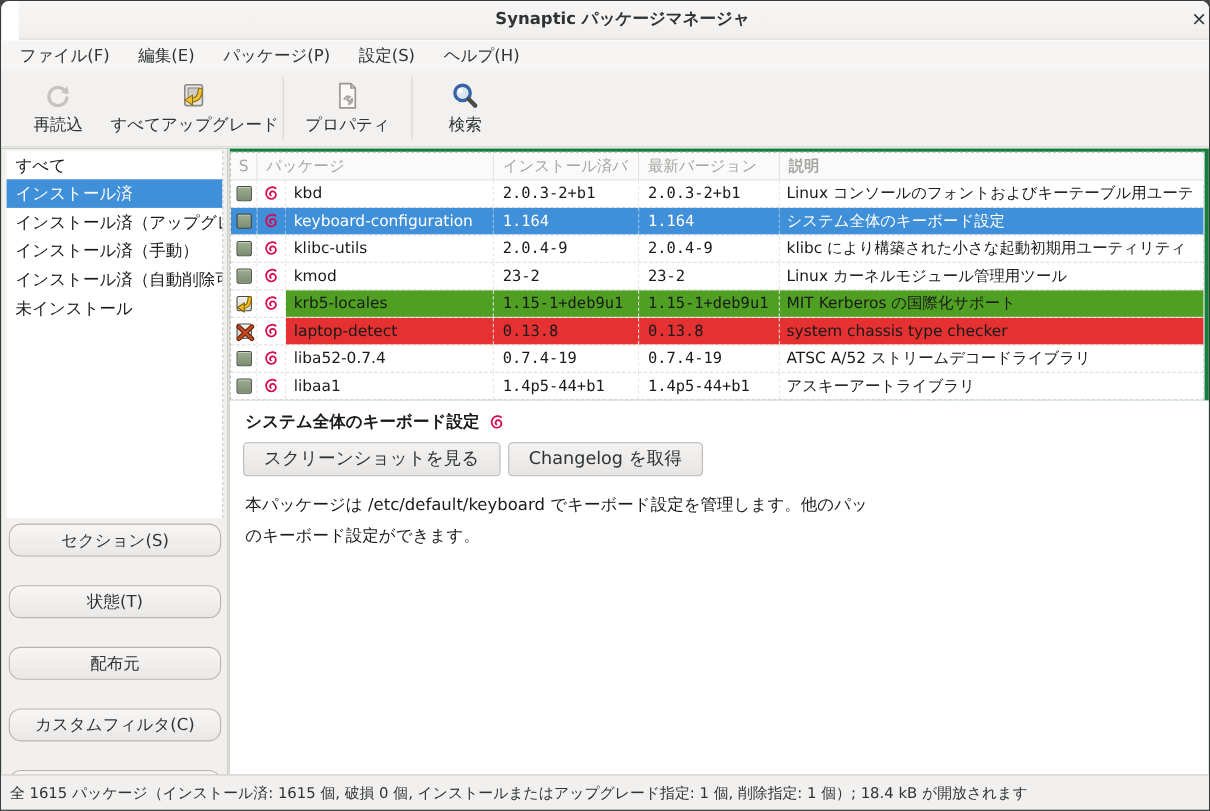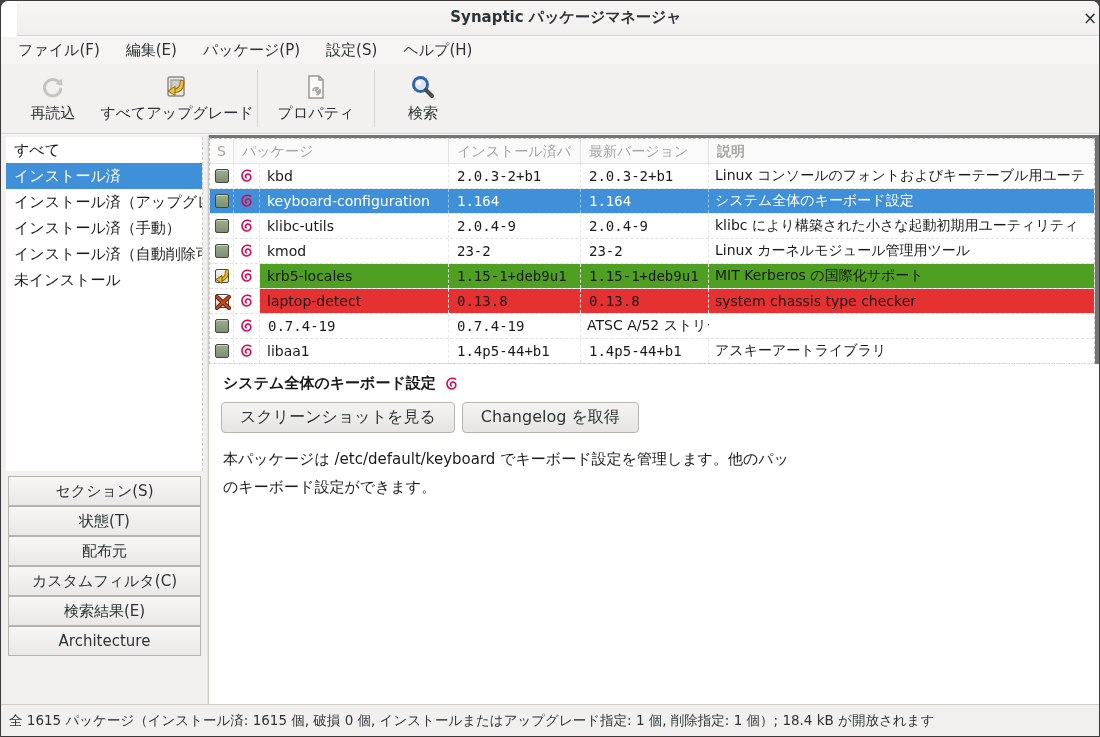--- a/index.html
+++ b/index.html
@@ -41,36 +41,36 @@
   }
   .tbtn .ticon{ height:30px; display:flex; align-items:center; justify-content:center; }
   .tbtn .tlabel{ font-size:15px; color:#2e3436; margin-top:2px; white-space:nowrap; }
   .tb-reload{ width:88px; }
   .tb-upgradeall{ width:160px; }
   .tb-apply{ width:90px; }
   .tb-props{ width:116px; }
   .tb-search{ width:96px; }
   .tb-sep{ width:1px; background:#d8d5d1; margin:6px 0; }
   
-  .content{ position:absolute; left:0; top:134px; width:100%; height:571px; background:#737373; }
+  .content{ position:absolute; left:0; top:134px; width:100%; height:571px; background:#15803d; }
   .sidebar{ position:absolute; left:0; top:0; width:206px; height:100%; background:#f1f0ef; }
   .pane-divider{ position:absolute; left:206px; top:0; width:2px; height:100%; background:#e6e4e1; border-right:1px solid #cfccc8; }
   
   .filter-list{
     position:absolute; left:5px; top:2px; width:197px; height:334px;
     background:#fff; border-right:1px dashed #c6c6c3;
   }
   .fitem{ height:26px; line-height:26px; padding-left:8px; font-size:15px; color:#1a1a1a; white-space:nowrap; overflow:hidden; }
   .fitem.selected{ background:#3f8fd9; color:#fff; }
   
   .cat-buttons{ position:absolute; left:7px; top:341px; width:193px; }
   .catbtn{
-    display:block; width:100%; height:30px; margin-bottom:0;
+    display:block; width:100%; height:30px; margin-bottom:26px;
     background:linear-gradient(#f7f6f5,#e9e8e6);
-    border:1px solid #b7b4b0; border-radius:0;
+    border:1px solid #b7b4b0; border-radius:11px;
     font-size:15px; color:#2e3436; text-align:center;
     font-family:"DejaVu Sans", sans-serif;
   }
   
   .pkg-table{
     position:absolute; left:208px; top:3px; width:886px; height:226px;
     border:1px dashed #c3c3c0; background:#fff; font-size:14px;
   }
   .thead{
     display:grid; grid-template-columns:24px 215px 132px 128px auto;
@@ -325,20 +325,21 @@
 
       <div class="trow">
         <div class="cell c-status">
             <span class="chk"></span>
           </div>
         <div class="cell c-icon">
           <svg width="16" height="16" viewBox="0 0 16 16">
               <path d="M11.6 3.2 C9.4 1.6 6 2 4.2 4.2 C2.3 6.5 2.6 9.9 4.8 11.8 C6.6 13.3 9.3 13.2 10.9 11.5 C12.2 10.1 12.1 7.9 10.7 6.7 C9.6 5.7 7.9 5.8 7 6.9 C6.3 7.8 6.4 9.1 7.3 9.8" fill="none" stroke="#d70751" stroke-width="1.6" stroke-linecap="round"></path>
             </svg>
         </div>
+        <div class="cell c-name tx">liba52-0.7.4</div>
         <div class="cell c-inst tx">0.7.4-19</div>
         <div class="cell c-latest tx">0.7.4-19</div>
         <div class="cell c-desc tx">ATSC A/52 ストリームデコードライブラリ</div>
       </div>
 
       <div class="trow">
         <div class="cell c-status">
             <span class="chk"></span>
           </div>
         <div class="cell c-icon">

